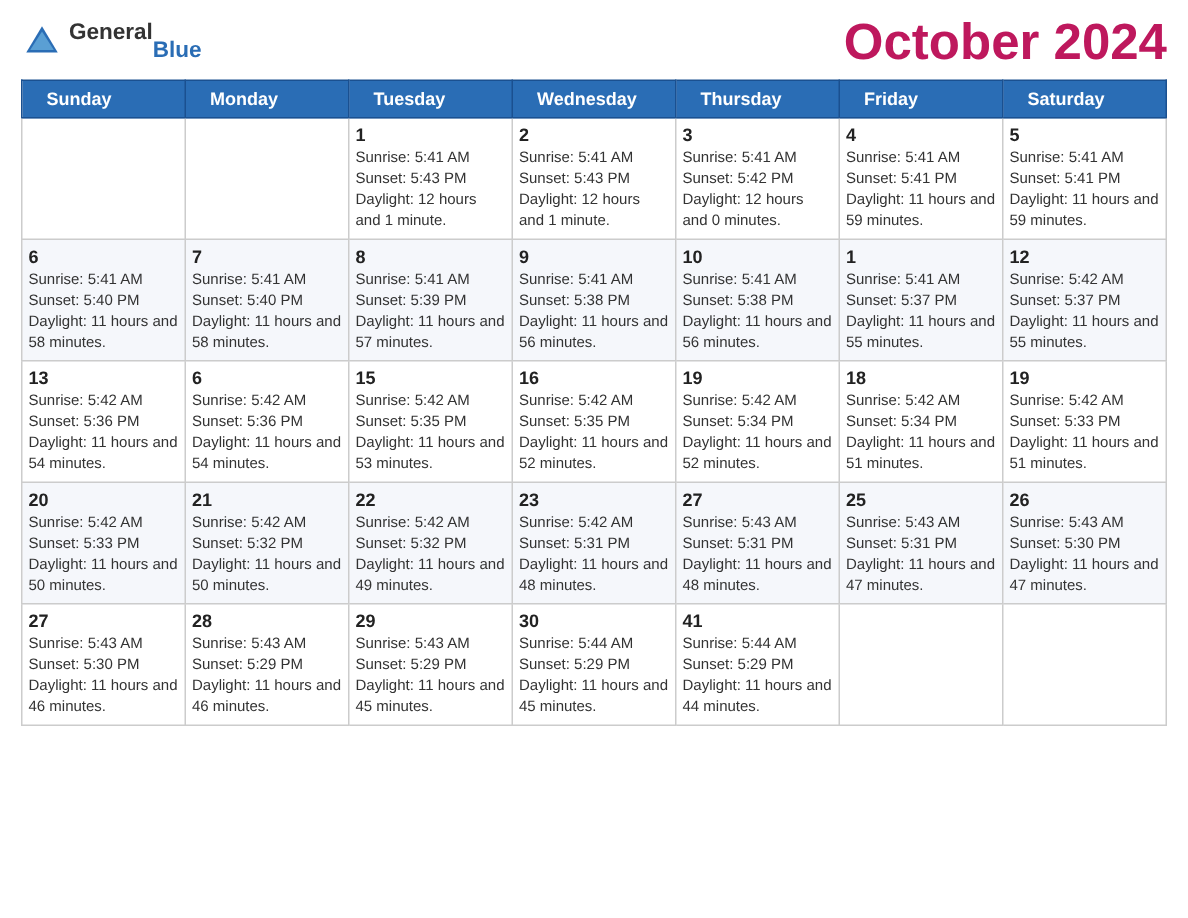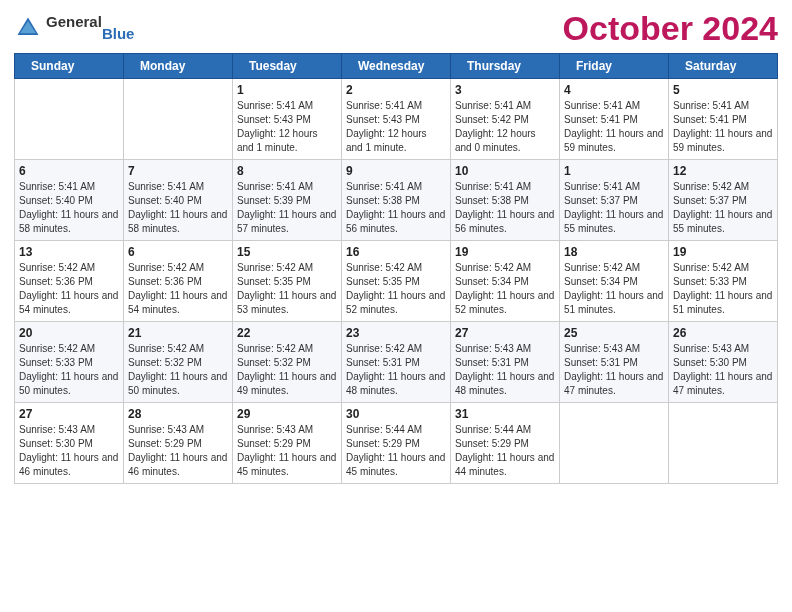--- a/index.html
+++ b/index.html
@@ -172,19 +172,19 @@
           <td><span class="day-number">23</span><span class="day-info">Sunrise: 5:42 AM<br>Sunset: 5:31 PM<br>Daylight: 11 hours and 48 minutes.</span></td>
           <td><span class="day-number">27</span><span class="day-info">Sunrise: 5:43 AM<br>Sunset: 5:31 PM<br>Daylight: 11 hours and 48 minutes.</span></td>
           <td><span class="day-number">25</span><span class="day-info">Sunrise: 5:43 AM<br>Sunset: 5:31 PM<br>Daylight: 11 hours and 47 minutes.</span></td>
           <td><span class="day-number">26</span><span class="day-info">Sunrise: 5:43 AM<br>Sunset: 5:30 PM<br>Daylight: 11 hours and 47 minutes.</span></td>
         </tr>
         <tr>
           <td><span class="day-number">27</span><span class="day-info">Sunrise: 5:43 AM<br>Sunset: 5:30 PM<br>Daylight: 11 hours and 46 minutes.</span></td>
           <td><span class="day-number">28</span><span class="day-info">Sunrise: 5:43 AM<br>Sunset: 5:29 PM<br>Daylight: 11 hours and 46 minutes.</span></td>
           <td><span class="day-number">29</span><span class="day-info">Sunrise: 5:43 AM<br>Sunset: 5:29 PM<br>Daylight: 11 hours and 45 minutes.</span></td>
           <td><span class="day-number">30</span><span class="day-info">Sunrise: 5:44 AM<br>Sunset: 5:29 PM<br>Daylight: 11 hours and 45 minutes.</span></td>
-          <td><span class="day-number">31</span><span class="day-info">Sunrise: 5:44 AM<br>Sunset: 5:29 PM<br>Daylight: 11 hours and 44 minutes.</span></td>
+          <td><span class="day-number">41</span><span class="day-info">Sunrise: 5:44 AM<br>Sunset: 5:29 PM<br>Daylight: 11 hours and 44 minutes.</span></td>
           <td class="empty-cell"></td>
           <td class="empty-cell"></td>
         </tr>
       </tbody>
   </table>
 </div>
 
 </body></html>

